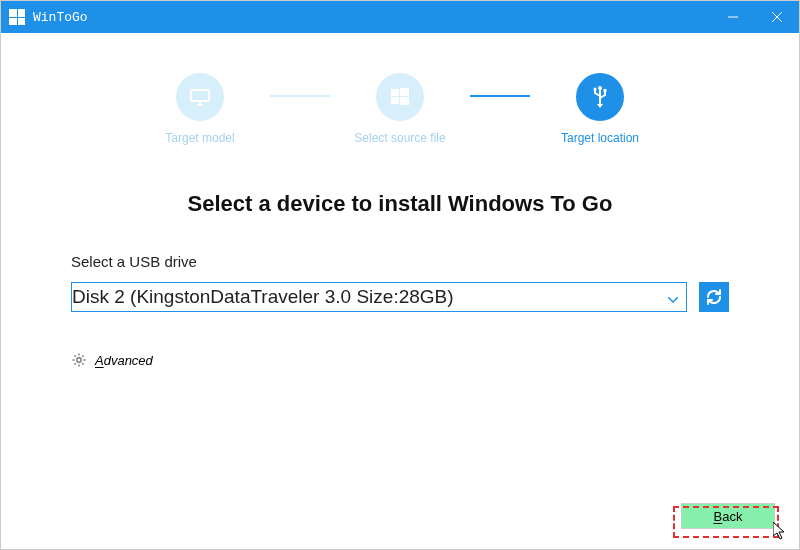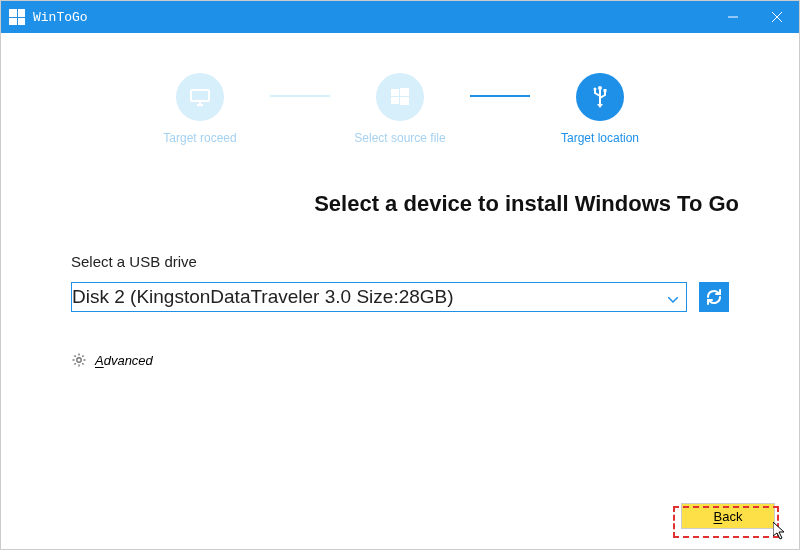--- a/index.html
+++ b/index.html
@@ -16,31 +16,31 @@
 .step { display: flex; flex-direction: column; align-items: center; width: 140px; }
 .step-circle { width: 48px; height: 48px; border-radius: 50%; display: flex; align-items: center; justify-content: center; }
 .step-circle.inactive { background: #d7eefb; }
 .step-circle.active { background: #1e90e8; }
 .step-label { font-size: 12px; margin-top: 10px; }
 .step-label.inactive { color: #a6d2f0; }
 .step-label.active { color: #1e90e8; }
 .connector { width: 60px; height: 2px; margin-bottom: 26px; }
 .connector.inactive { background: #d7eefb; }
 .connector.active { background: #1e90e8; }
-.heading { text-align: right; font-size: 22px; font-weight: 700; margin-top: 46px; color: #111; }
+.heading { text-align: center; font-size: 22px; font-weight: 700; margin-top: 46px; color: #111; }
 .field-area { margin-top: 36px; padding: 0 10px; }
 .field-label { font-size: 15px; color: #222; }
 .select-row { display: flex; align-items: stretch; gap: 12px; margin-top: 12px; }
 .select-box { flex: 1; border: 1px solid #1e90e8; height: 30px; display: flex; align-items: center; padding: 0 0; font-size: 19px; color: #222; background: #fff; cursor: pointer; position: relative; }
 .select-box .caret { position: absolute; right: 8px; top: 50%; transform: translateY(-50%); }
 .refresh-btn { width: 30px; height: 30px; background: #1e90e8; display: flex; align-items: center; justify-content: center; cursor: pointer; }
 .advanced { display: flex; align-items: center; gap: 8px; margin-top: 40px; cursor: pointer; font-size: 13px; font-style: italic; }
 .advanced .underline { text-decoration: underline; text-underline-offset: 2px; }
 .footer { position: absolute; bottom: 20px; right: 24px; display: flex; gap: 18px; }
-.btn { width: 94px; height: 26px; border: 1px solid #ccc; display: flex; align-items: center; justify-content: center; font-size: 13px; cursor: pointer; background: #fde047; }
+.btn { width: 94px; height: 26px; border: 1px solid #ccc; display: flex; align-items: center; justify-content: center; font-size: 13px; cursor: pointer; background: #86efac; }
 .btn .ul { text-decoration: underline; text-underline-offset: 2px; }
 .btn.primary { background: #1e90e8; color: #fff; border-color: #1e90e8; }
 .dashed-highlight { position: absolute; border: 2px dashed #e03030; pointer-events: none; }
 .cursor-overlay { position: absolute; pointer-events: none; }
 </style>
 </head>
 <body>
 
 <div class="titlebar">
   <div class="app-icon">
@@ -67,21 +67,21 @@
 <div class="content">
   <div class="stepper">
     <div class="step">
       <div class="step-circle inactive">
         <svg width="24" height="24" fill="none" stroke="#fff" stroke-width="2">
             <rect x="3" y="5" width="18" height="11" rx="1"></rect>
             <line x1="9" y1="20" x2="15" y2="20"></line>
             <line x1="12" y1="16" x2="12" y2="20"></line>
           </svg>
       </div>
-      <div class="step-label inactive">Target roceed</div>
+      <div class="step-label inactive">Target model</div>
     </div>
     <div class="connector inactive"></div>
     <div class="step">
       <div class="step-circle inactive">
         <svg width="22" height="22">
             <g fill="#fff">
               <rect x="2" y="3" width="8" height="7"></rect>
               <rect x="11" y="2" width="9" height="8"></rect>
               <rect x="2" y="11" width="8" height="7"></rect>
               <rect x="11" y="11" width="9" height="8"></rect>

